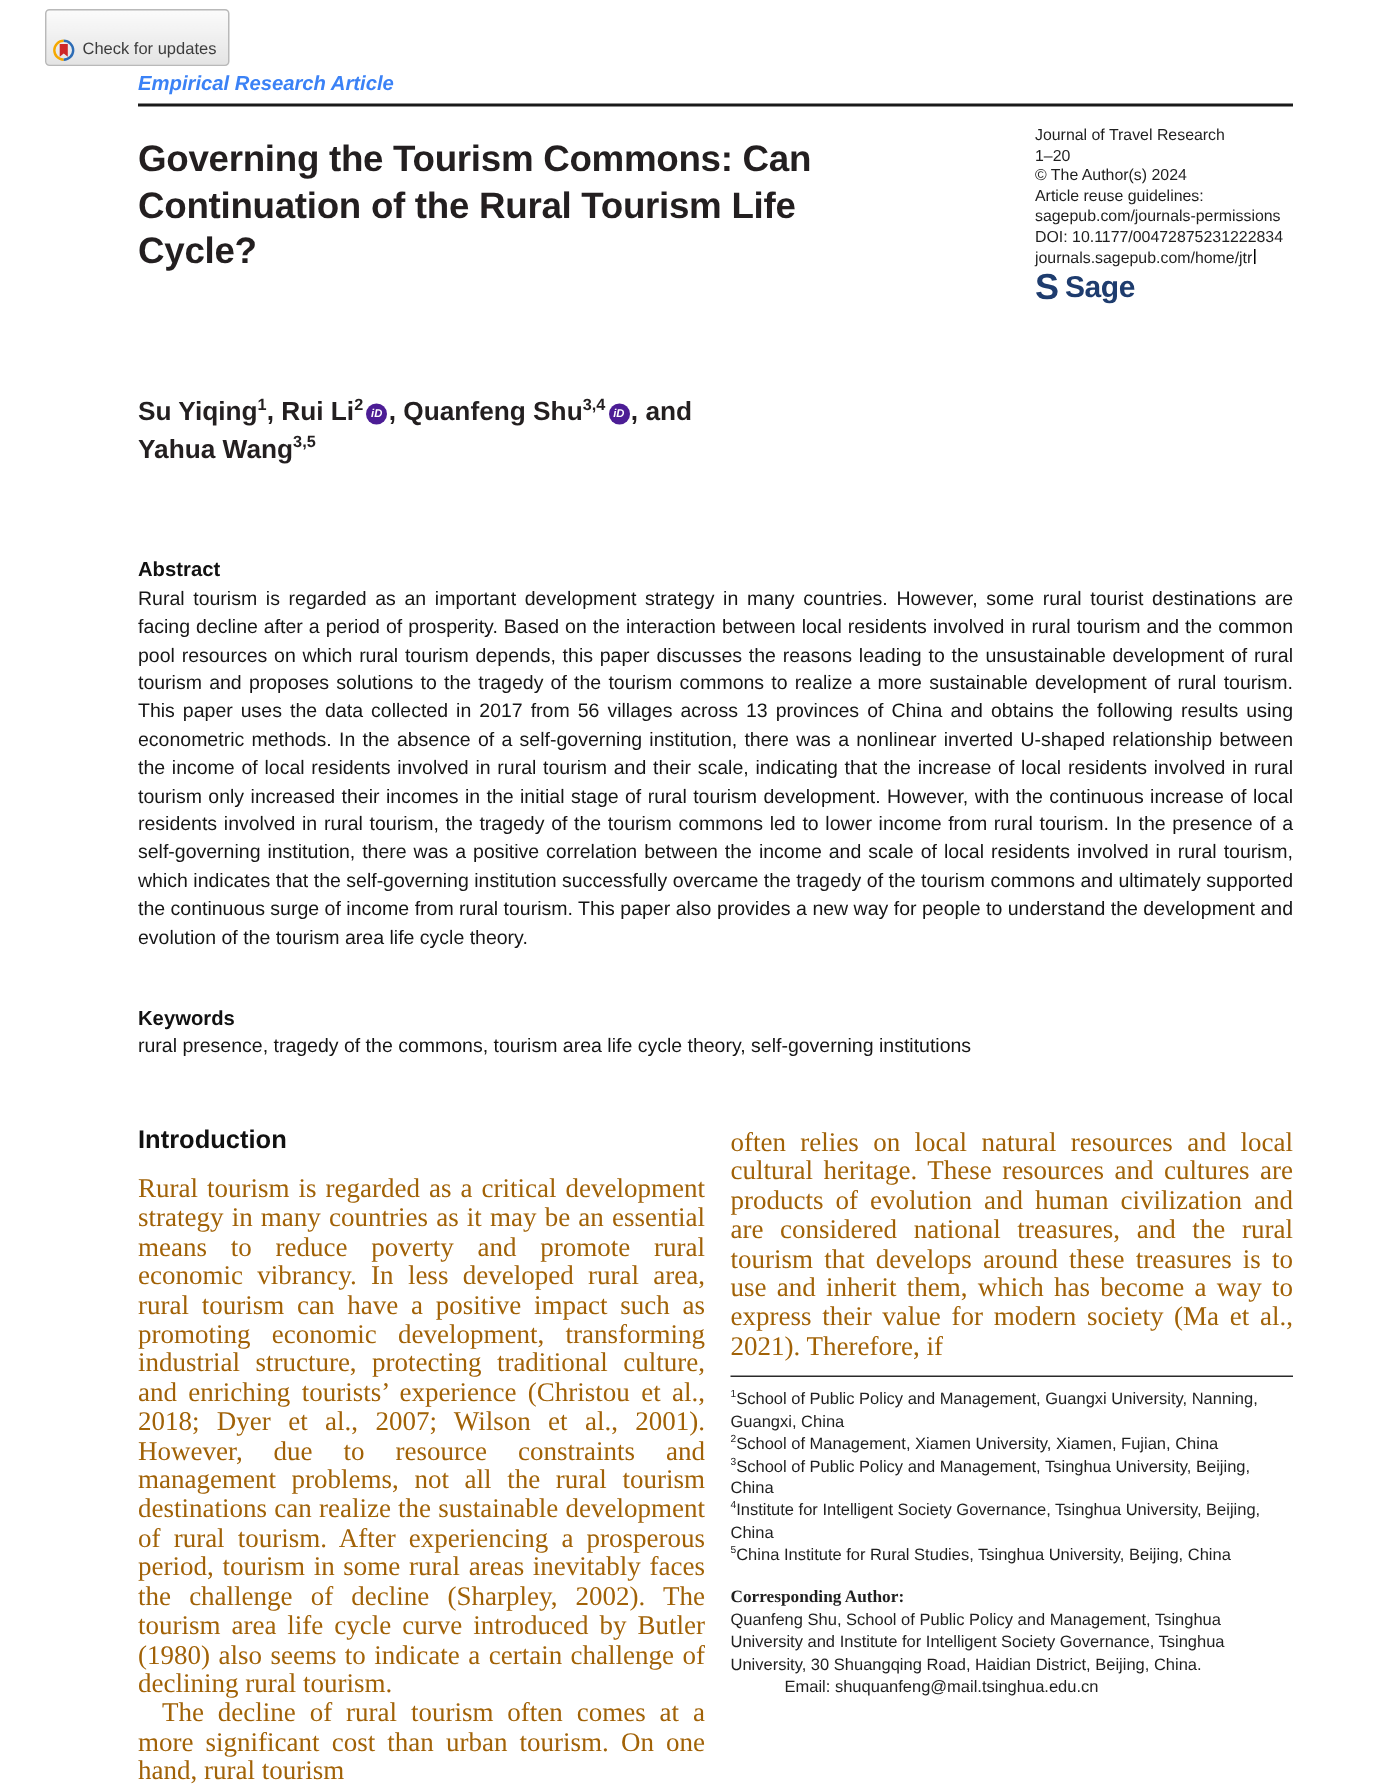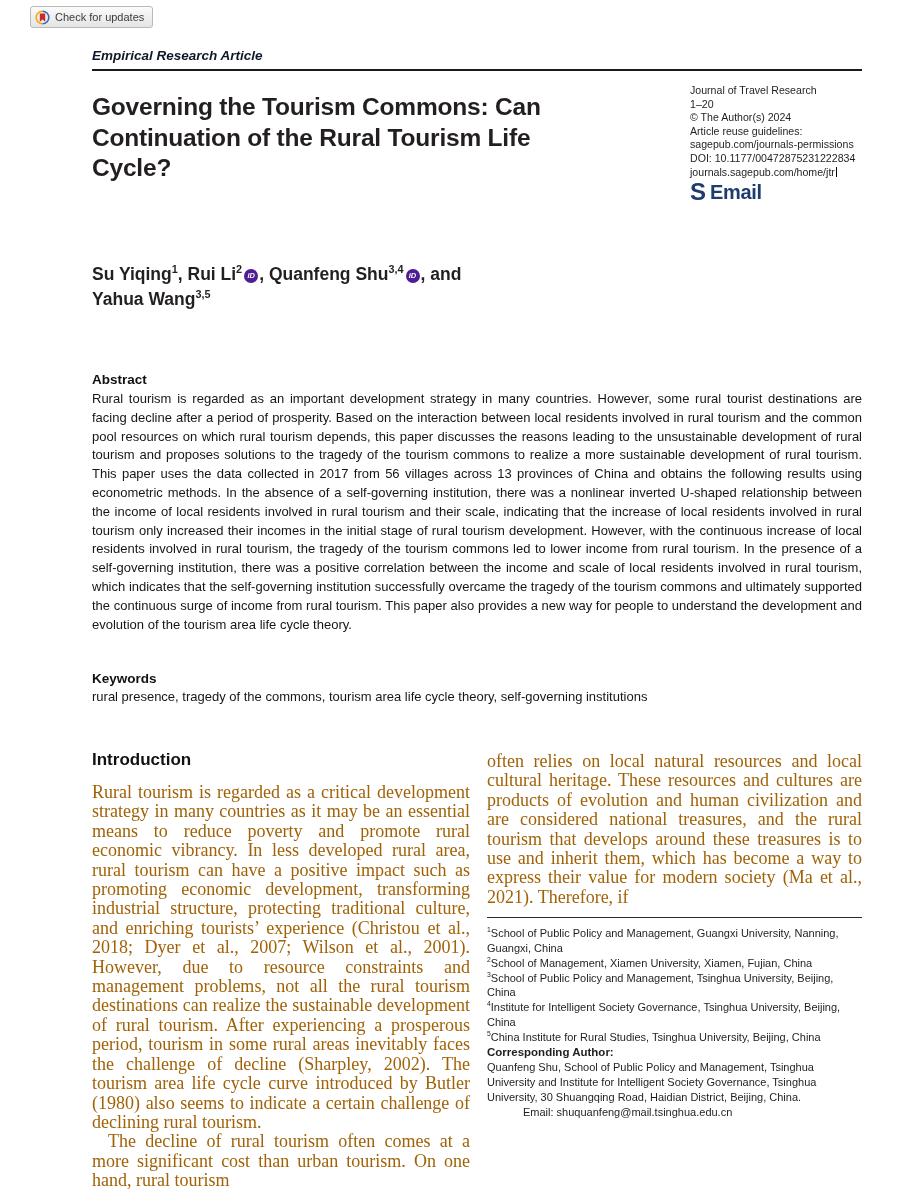--- a/index.html
+++ b/index.html
@@ -3,27 +3,27 @@
 <meta charset="utf-8">
 <style>
   html,body{margin:0;padding:0;background:#ffffff;}
   body{width:924px;height:1194px;position:relative;overflow:hidden;
        font-family:"Liberation Sans",sans-serif;color:#1c1c1c;
        -webkit-font-smoothing:antialiased;}
   sup{font-size:62%;line-height:0;}
 
   
   .badge{position:absolute;left:30px;top:6px;height:20px;display:inline-flex;align-items:center;
-         gap:5px;padding:0 8px 0 4px;background:linear-gradient(#fbfbfb,#e4e4e4);
+         gap:5px;padding:16px 8px 0 4px;background:linear-gradient(#fbfbfb,#e4e4e4);
          border:1px solid #b9b9b9;border-radius:3px;font-size:11px;color:#3c3c3c;cursor:pointer;}
   .badge svg{display:block;}
 
   
   .article-type{position:absolute;left:92px;top:48px;font-size:13.5px;font-style:italic;
-                font-weight:600;color:#0f172a;}
+                font-weight:600;color:#3b82f6;}
   .top-rule{position:absolute;left:92px;top:69px;width:770px;height:2px;background:#1a1a1a;}
 
   
   .title{position:absolute;left:92px;top:92px;width:580px;font-weight:700;
          font-size:24.5px;line-height:30.5px;color:#231f20;letter-spacing:-0.2px;}
 
   
   .jinfo{position:absolute;left:690px;top:84px;width:180px;font-size:10.6px;
          line-height:13.6px;color:#1f1f1f;}
   .jinfo .link{cursor:pointer;}
@@ -55,21 +55,21 @@
   .intro-head{font-size:17px;font-weight:700;color:#111;margin:0 0 13px 0;
               font-family:"Liberation Sans",sans-serif;}
   .body-text{font-family:"Liberation Serif",serif;font-size:18px;line-height:19.4px;
              text-align:justify;color:#a16207;margin:0;}
   .indent{text-indent:16px;}
 
   
   .fn-rule{width:100%;height:1px;background:#2a2a2a;margin:10px 0 8px 0;}
   .footnotes{font-size:11px;line-height:14.8px;color:#1f1f1f;}
   .footnotes .aff{margin:0;}
-  .ca-head{font-weight:700;font-size:11.5px;}
+  .ca-head{font-weight:700;font-size:11.5px;margin-top:13px;font-family:Liberation Serif, serif;}
   .ca-text{margin-top:1px;}
   .email{cursor:pointer;padding-left:36px;}
 </style>
 </head>
 <body>
 
 <div class="badge">
   <span>
     <svg width="15" height="15" viewBox="0 0 15 15">
       <path d="M7.5 1.2 A6.3 6.3 0 0 0 1.2 7.5 A6.3 6.3 0 0 0 7.5 13.8" fill="none" stroke="#f5a800" stroke-width="1.6"></path>
@@ -95,21 +95,21 @@
   <div>© The Author(s) 2024</div>
   <div>Article reuse guidelines:</div>
   <div class="link">sagepub.com/journals-permissions</div>
   <div class="link">DOI: 10.1177/00472875231222834</div>
   <div>
     <span class="link">journals.sagepub.com/home/jtr</span><span class="cursor-bar"></span>
   </div>
 </div>
 <div class="sage">
   <span class="s-glyph">S</span>
-  <span class="s-word">Email</span>
+  <span class="s-word">Sage</span>
 </div>
 
 <div class="authors">
     <div><span>Su Yiqing</span><sup>1</sup><span>, </span><span>Rui Li</span><sup>2</sup><span class="orcid">iD</span><span>, </span><span>Quanfeng Shu</span><sup>3,4</sup><span class="orcid">iD</span><span>, and</span></div>
     <div><span>Yahua Wang</span><sup>3,5</sup></div>
   </div>
 
 <div class="sec-head abstract-head">Abstract</div>
 <div class="abstract-text">Rural tourism is regarded as an important development strategy in many countries. However, some rural tourist destinations are facing decline after a period of prosperity. Based on the interaction between local residents involved in rural tourism and the common pool resources on which rural tourism depends, this paper discusses the reasons leading to the unsustainable development of rural tourism and proposes solutions to the tragedy of the tourism commons to realize a more sustainable development of rural tourism. This paper uses the data collected in 2017 from 56 villages across 13 provinces of China and obtains the following results using econometric methods. In the absence of a self-governing institution, there was a nonlinear inverted U-shaped relationship between the income of local residents involved in rural tourism and their scale, indicating that the increase of local residents involved in rural tourism only increased their incomes in the initial stage of rural tourism development. However, with the continuous increase of local residents involved in rural tourism, the tragedy of the tourism commons led to lower income from rural tourism. In the presence of a self-governing institution, there was a positive correlation between the income and scale of local residents involved in rural tourism, which indicates that the self-governing institution successfully overcame the tragedy of the tourism commons and ultimately supported the continuous surge of income from rural tourism. This paper also provides a new way for people to understand the development and evolution of the tourism area life cycle theory.</div>
 

